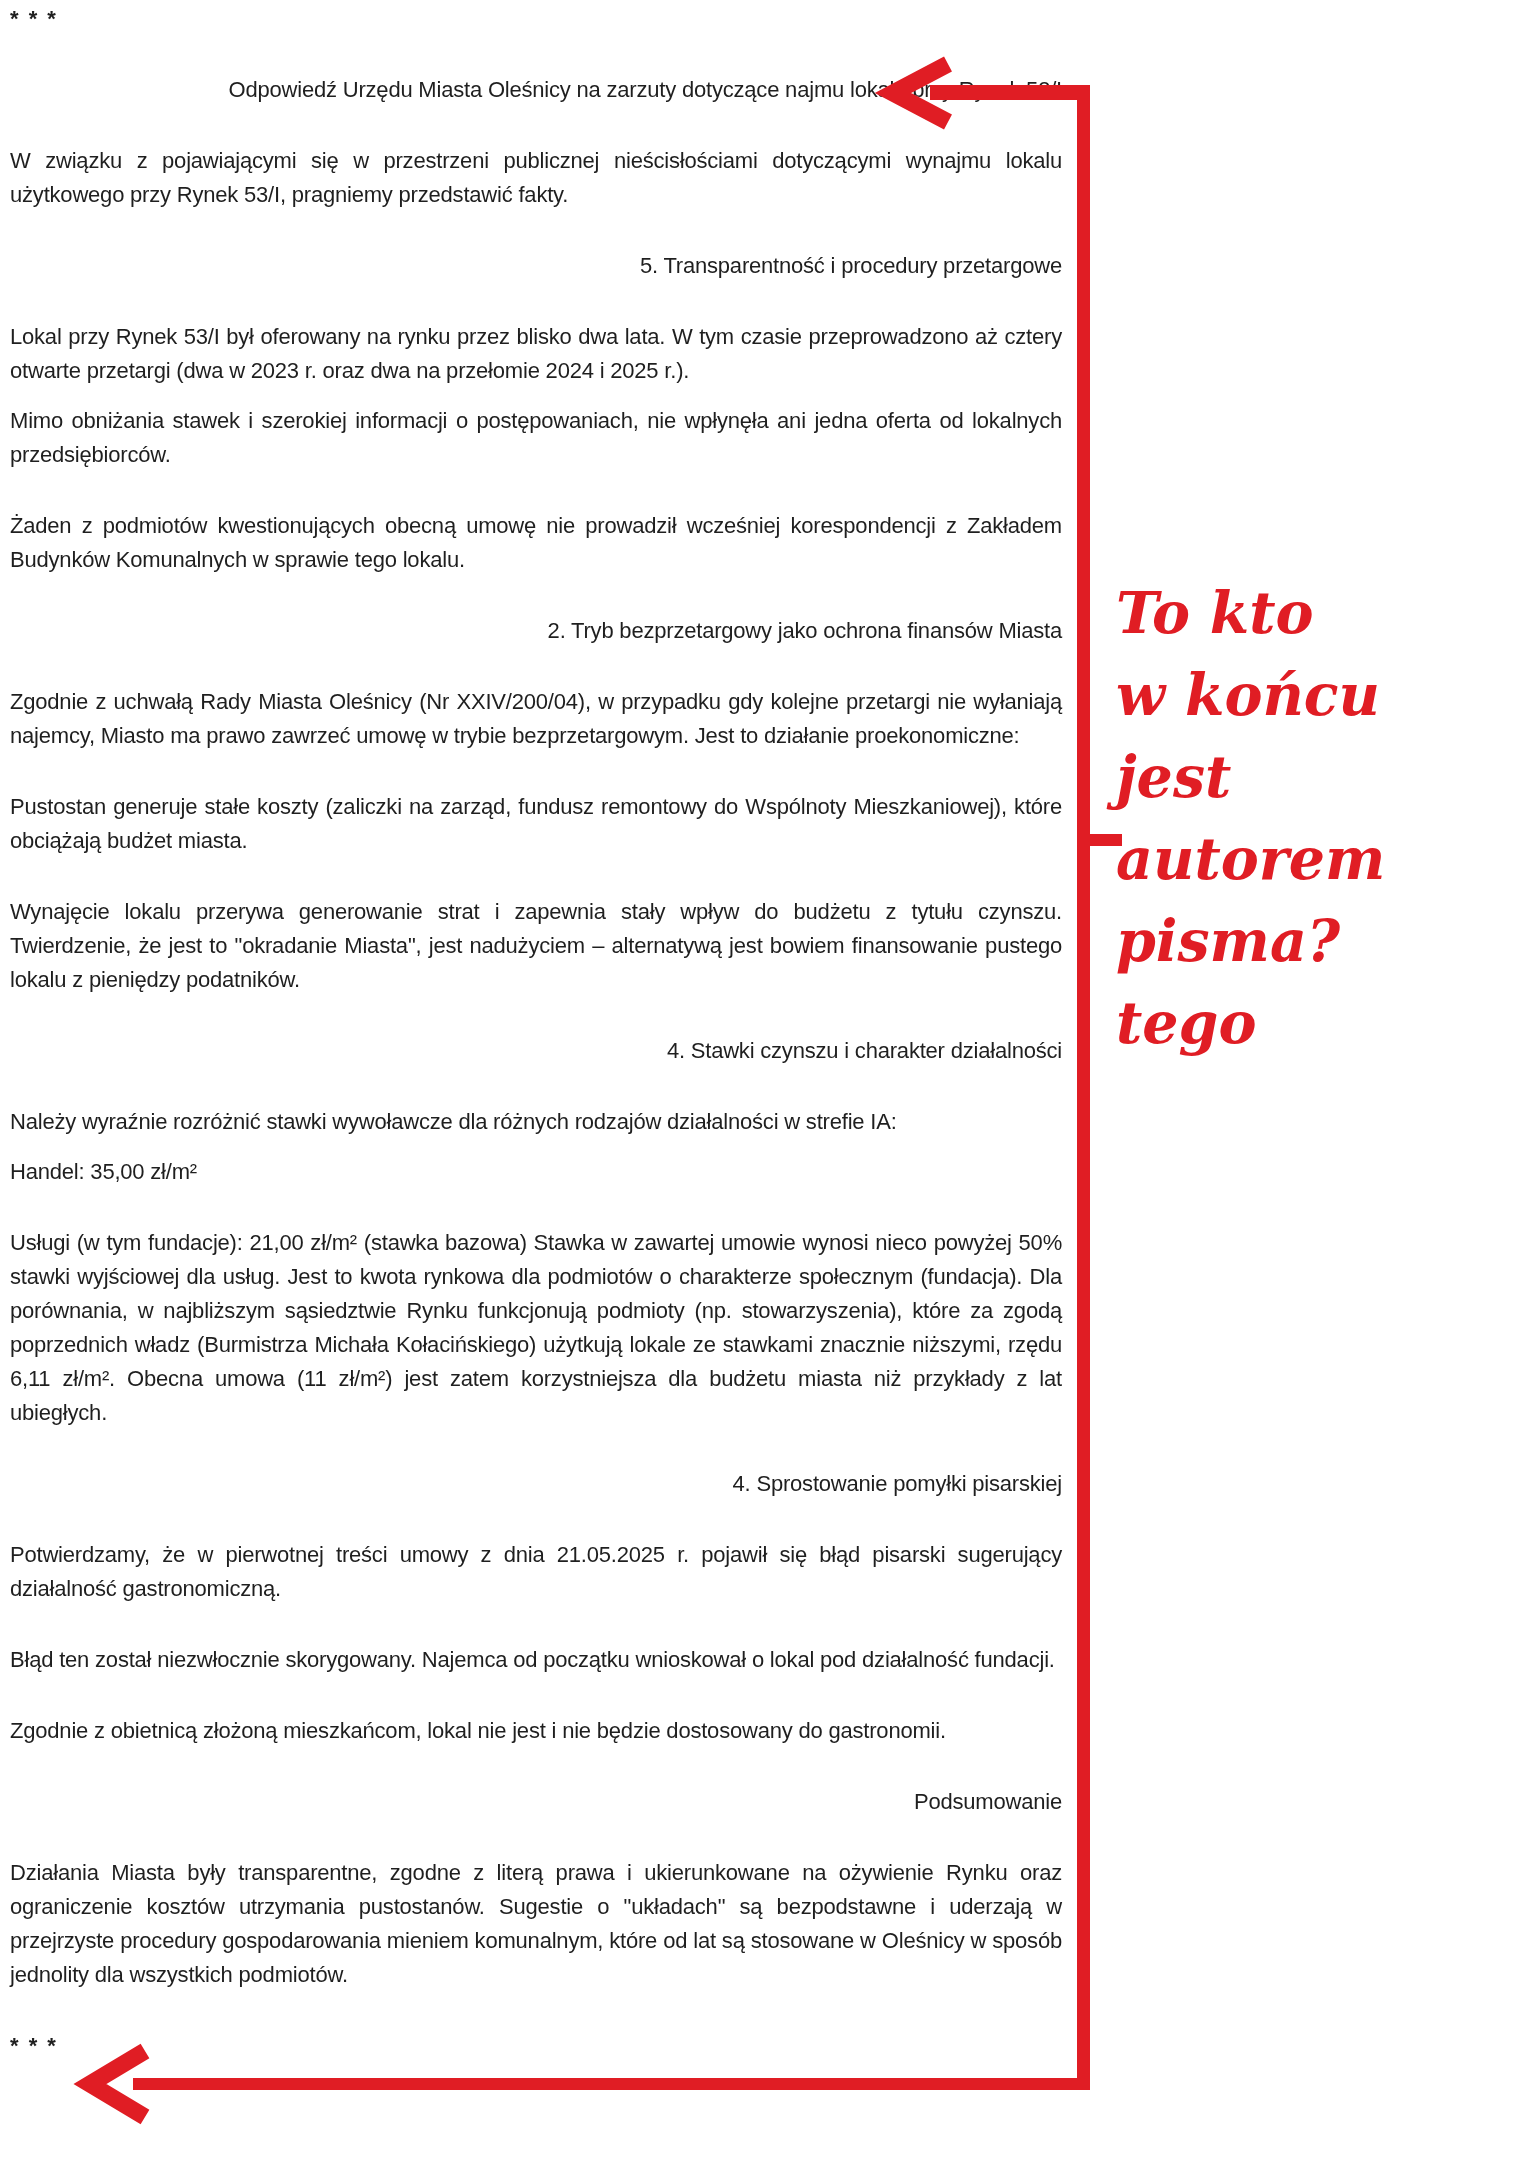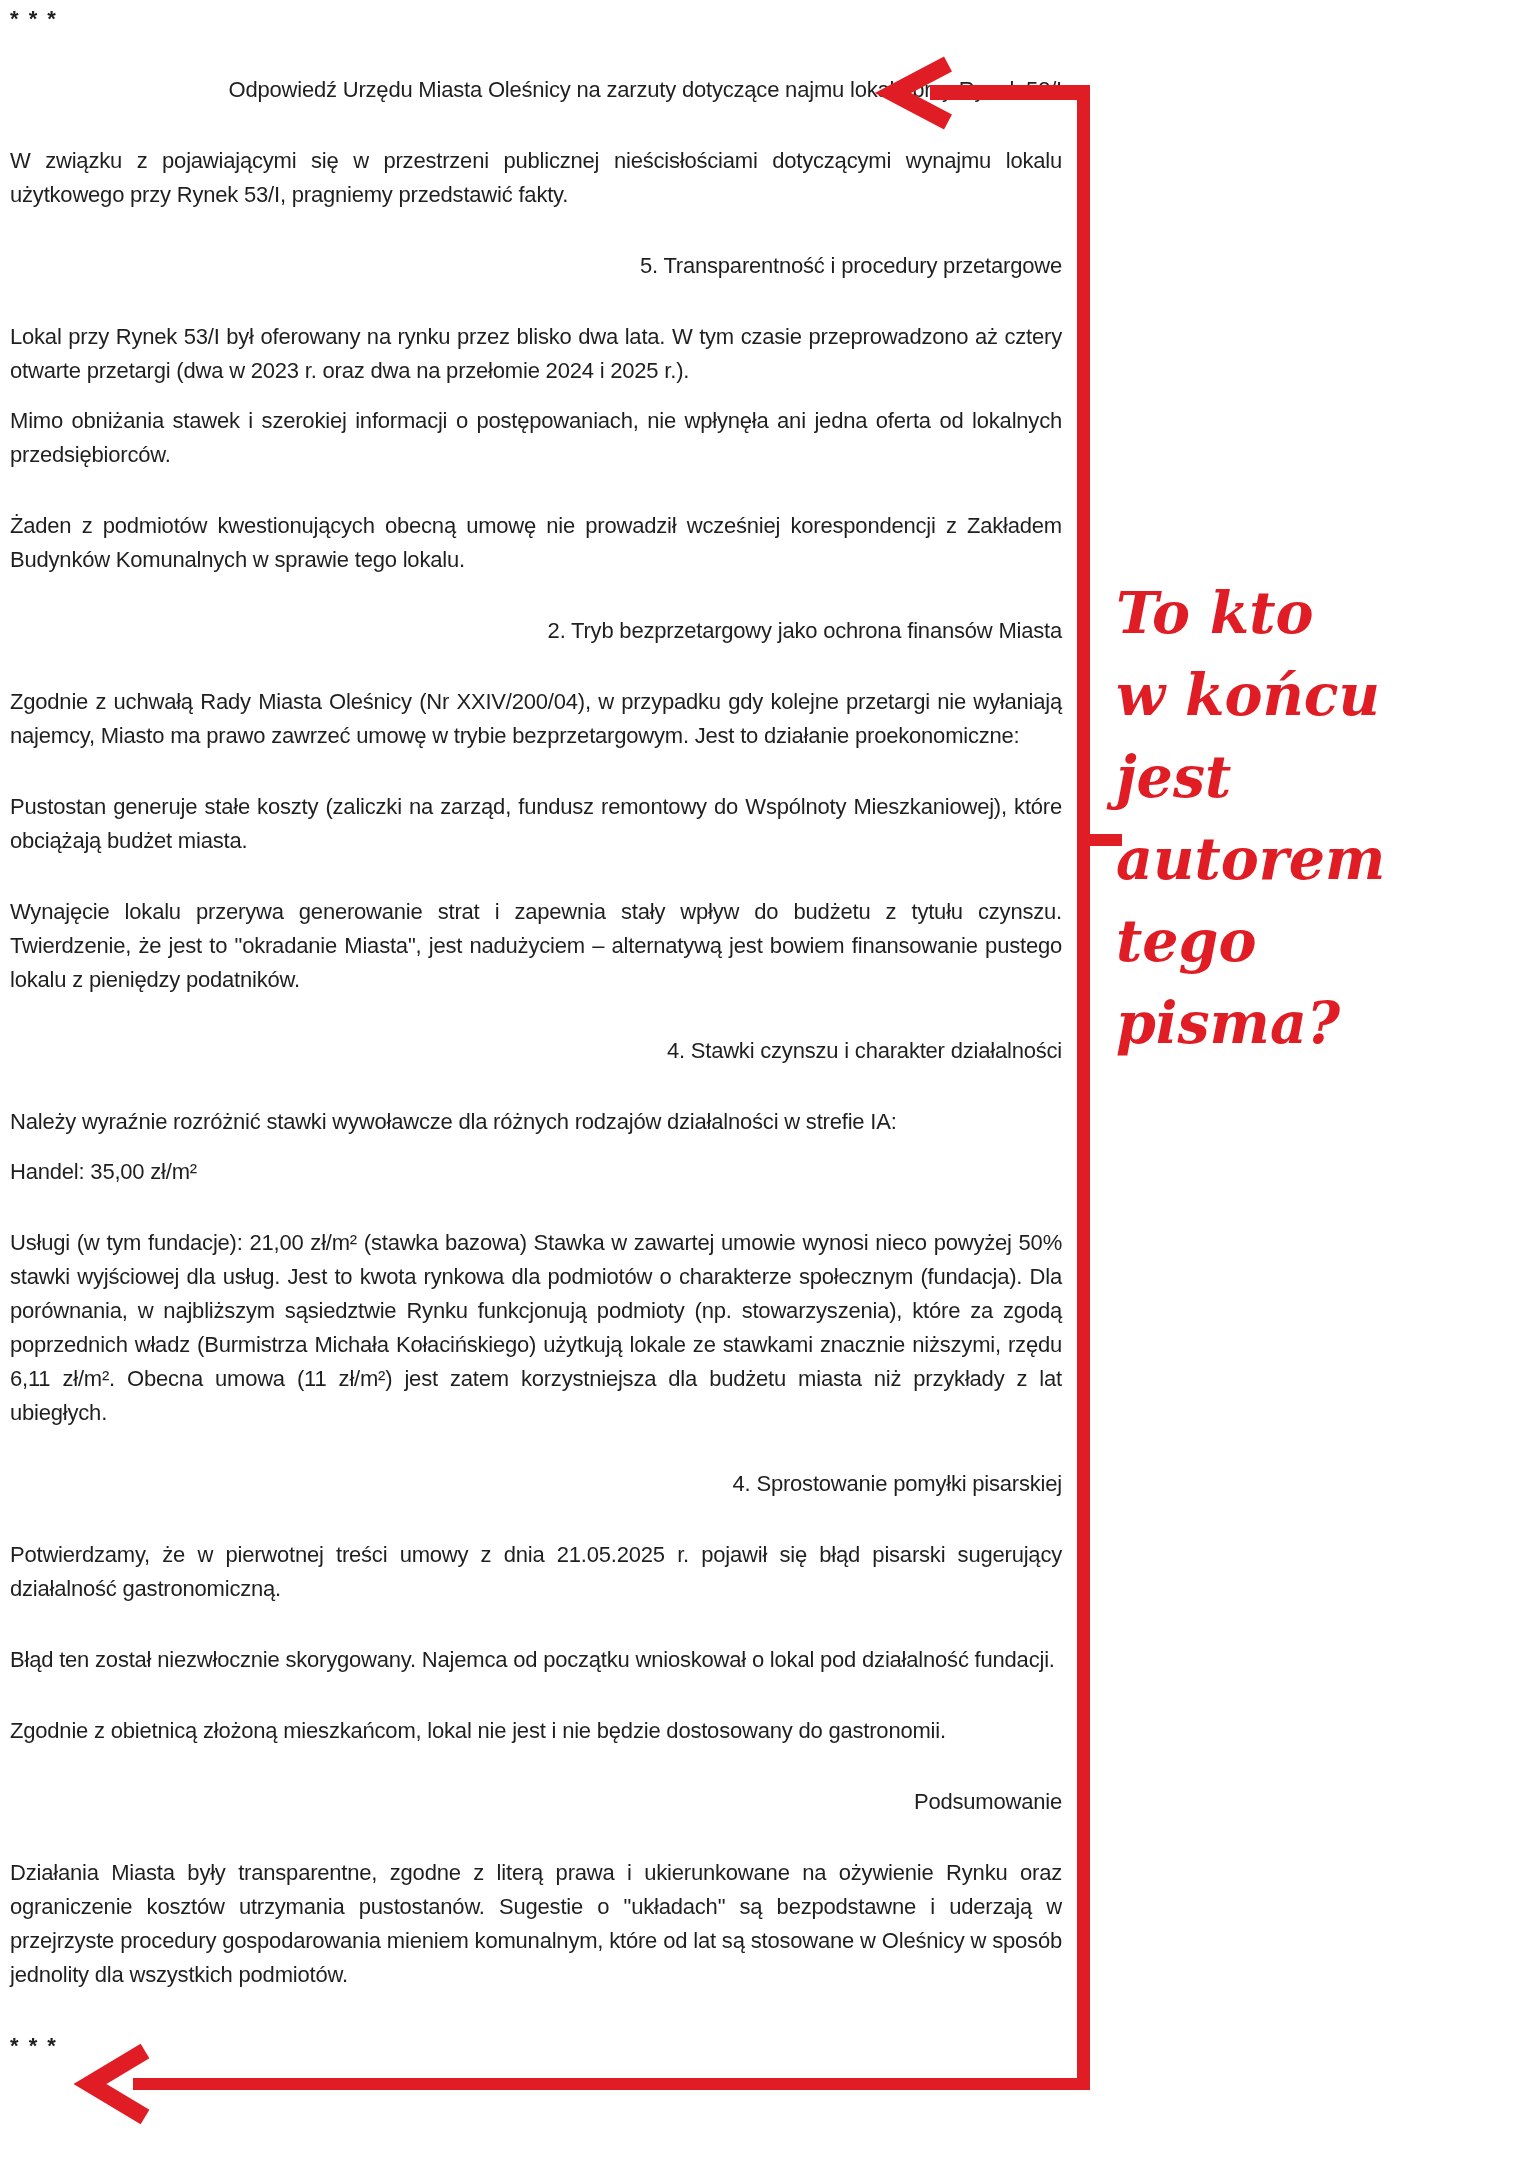--- a/index.html
+++ b/index.html
@@ -98,15 +98,15 @@
   <rect x="133" y="2078" width="957" height="12" fill="#e01d24"></rect>
 
   <polyline points="145,2051 90,2084 145,2117" fill="none" stroke-width="17" stroke="#e01d24"></polyline>
 </svg>
 
 <div class="margin-note">
   <div>To kto</div>
   <div>w końcu</div>
   <div>jest</div>
   <div>autorem</div>
+  <div>pisma?</div>
   <div>tego</div>
-  <div>pisma?</div>
 </div>
 
 </body></html>

